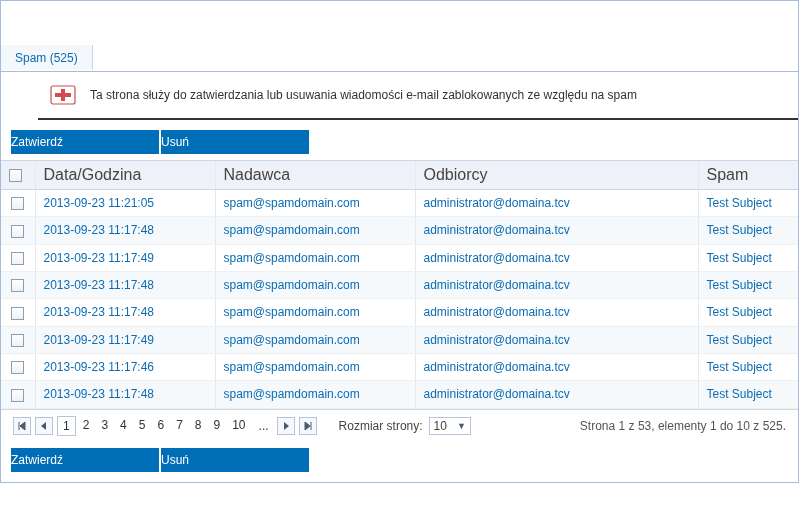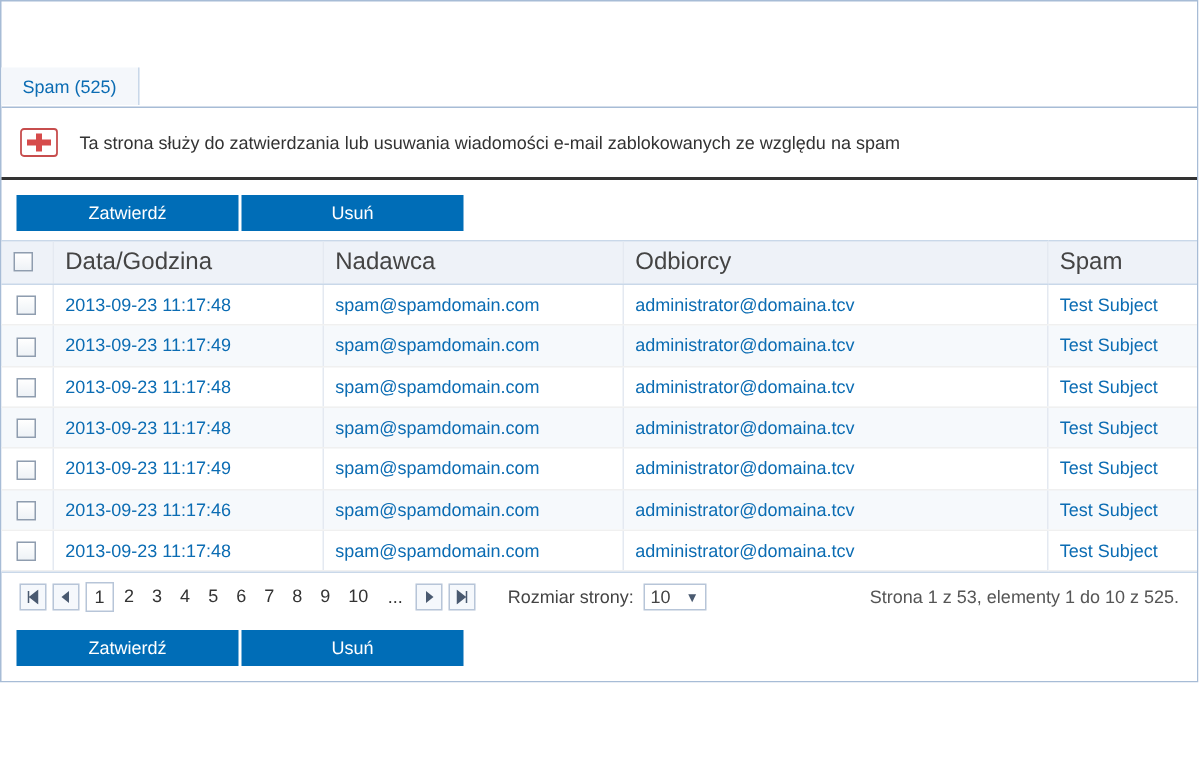--- a/index.html
+++ b/index.html
@@ -1,25 +1,25 @@
 <!DOCTYPE html>
 <html><head>
 <meta charset="utf-8">
 <style>
   * { box-sizing: border-box; margin: 0; padding: 0; }
   body { font-family: "Segoe UI", Tahoma, Arial, sans-serif; font-size: 12px; color: #333; background: #fff; width: 799px; }
   .container { border: 1px solid #a7bcd6; width: 799px; }
   .tabs { background: #fff; border-bottom: 1px solid #a7bcd6; height: 27px; padding: 0; margin-top: 44px; }
   .tab { display: inline-block; padding: 6px 14px 5px 14px; color: #0b6cb3; border-right: 1px solid #c9d8e9; background: #f4f7fb; cursor: pointer; }
-  .info-bar { display: flex; align-items: center; padding: 10px 10px 10px 8px; border-bottom: 2px solid #333; }
+  .info-bar { display: flex; align-items: center; padding: 10px 10px 10px 8px; border-bottom: 2px solid #333; margin-left: 37px; }
   .info-icon { width: 26px; height: 26px; margin: 0 14px 0 4px; display: flex; align-items: center; justify-content: center; }
   .info-icon svg { display:block; }
   .info-text { font-size: 12px; color: #333; }
   .btn-row { padding: 10px 10px 6px 10px; display: flex; gap: 0; }
-  .btn { background: #006db7; color: #fff; text-align: center; padding: 5px 0; width: 148px; border: none; cursor: pointer; font-size: 12px; margin-right: 2px; }
+  .btn { background: #006db7; color: #fff; text-align: left; padding: 5px 0; width: 148px; border: none; cursor: pointer; font-size: 12px; margin-right: 2px; }
   .table-wrapper { padding: 0 0 0 0; }
   table.grid { width: 100%; border-collapse: collapse; }
   table.grid th { text-align: left; font-weight: normal; color: #444; background: #eef2f8; border-top:1px solid #c9d8e9; border-bottom:1px solid #c9d8e9; padding: 5px 8px; font-size: 16px; }
   table.grid th + th, table.grid td + td { border-left: 1px solid #e4e9f1; }
   .col-check { width: 34px; text-align:center; }
   table.grid td { padding: 6px 8px; font-size: 12px; border-bottom: 1px solid #f0f0f0; color: #0b6cb3; }
   table.grid tbody tr:nth-child(odd) td { background: #fff; }
   table.grid tbody tr:nth-child(even) td { background: #f6f9fc; }
   .checkbox { width:13px; height:13px; border:1px solid #8f9daf; display:inline-block; background:linear-gradient(#fff,#eef2f6); vertical-align:middle; cursor:pointer; }
   .pager { display:flex; align-items:center; justify-content: space-between; padding: 6px 12px; border-top:1px solid #c9d8e9; color:#444; }
@@ -64,20 +64,27 @@
       <thead>
         <tr>
           <th class="col-check"><span class="checkbox"></span></th>
           <th style="width:180px">Data/Godzina</th>
           <th style="width:200px">Nadawca</th>
           <th>Odbiorcy</th>
           <th style="width:100px">Spam</th>
         </tr>
       </thead>
       <tbody id="grid-body">
+          <tr>
+            <td class="col-check"><span class="checkbox"></span></td>
+            <td>2013-09-23 11:21:05</td>
+            <td>spam@spamdomain.com</td>
+            <td>administrator@domaina.tcv</td>
+            <td>Test Subject</td>
+          </tr>
           <tr>
             <td class="col-check"><span class="checkbox"></span></td>
             <td>2013-09-23 11:17:48</td>
             <td>spam@spamdomain.com</td>
             <td>administrator@domaina.tcv</td>
             <td>Test Subject</td>
           </tr>
           <tr>
             <td class="col-check"><span class="checkbox"></span></td>
             <td>2013-09-23 11:17:49</td>

